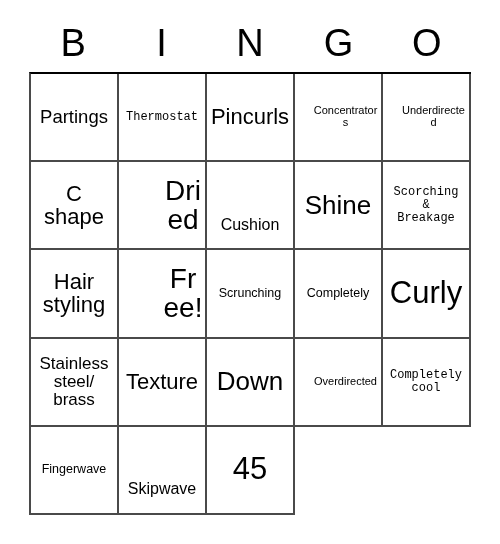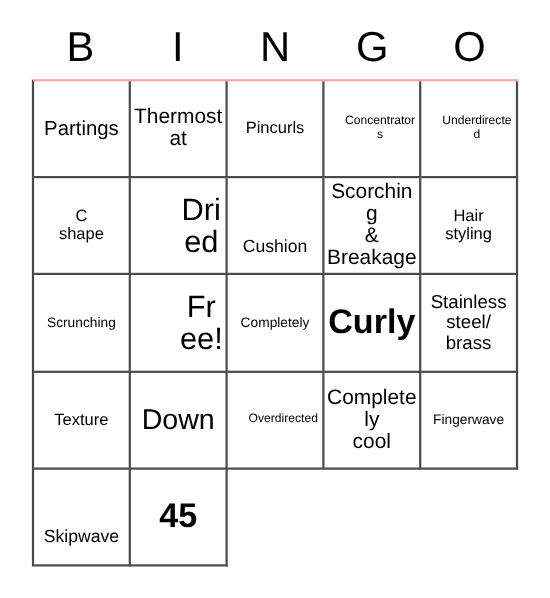--- a/index.html
+++ b/index.html
@@ -39,21 +39,21 @@
     letter-spacing: 0px;
     color: #000000;
   }
   .grid {
     position: absolute;
     left: 29px;
     top: 72px;
     width: 442px;
     height: 443px;
     box-sizing: border-box;
-    border-top: 2px solid #fca5a5;
+    border-top: 2px solid #000000;
     border-left: 2px solid #4a4a4a;
     display: grid;
     grid-template-columns: repeat(5, 1fr);
     grid-template-rows: repeat(5, 1fr);
     background: #ffffff;
   }
   .cell {
     box-sizing: border-box;
     border-right: 2px solid #4a4a4a;
     border-bottom: 2px solid #4a4a4a;
@@ -69,28 +69,28 @@
     width: 100%;
     text-align: center;
     line-height: 1.06;
     white-space: pre-line;
     word-break: break-word;
     color: #000000;
   }
   
   .fs-xs  { font-size: 11px; margin-left: 15px; }
   .fs-s   { font-size: 12.5px; }
-  .fs-sm  { font-size: 19px; }
+  .fs-sm  { font-size: 12px; font-family: Liberation Mono, monospace; }
   .fs-m   { font-size: 16px; margin-top: 40px; }
   .fs-ml  { font-size: 17px; }
   .fs-l   { font-size: 18.5px; }
-  .fs-xl  { font-size: 15px; }
+  .fs-xl  { font-size: 22px; }
   .fs-xxl { font-size: 26px; }
   .fs-h   { font-size: 28px; margin-left: 42px; }
-  .fs-hh  { font-size: 31px; font-weight: bold; }
+  .fs-hh  { font-size: 31px; }
 </style>
 </head>
 <body>
 
 <div class="card">
 
   <div class="header-row">
     <div class="header-cell">B</div>
     <div class="header-cell">I</div>
     <div class="header-cell">N</div>
@@ -118,33 +118,36 @@
         <span class="cell-text fs-xl">C
 shape</span>
       </div>
       <div class="cell">
         <span class="cell-text fs-h">Dried</span>
       </div>
       <div class="cell">
         <span class="cell-text fs-m">Cushion</span>
       </div>
       <div class="cell">
+        <span class="cell-text fs-xxl">Shine</span>
+      </div>
+      <div class="cell">
         <span class="cell-text fs-sm">Scorching
 &amp;
 Breakage</span>
       </div>
       <div class="cell">
         <span class="cell-text fs-xl">Hair
 styling</span>
       </div>
       <div class="cell">
-        <span class="cell-text fs-s">Scrunching</span>
+        <span class="cell-text fs-h">Free!</span>
       </div>
       <div class="cell">
-        <span class="cell-text fs-h">Free!</span>
+        <span class="cell-text fs-s">Scrunching</span>
       </div>
       <div class="cell">
         <span class="cell-text fs-s">Completely</span>
       </div>
       <div class="cell">
         <span class="cell-text fs-hh">Curly</span>
       </div>
       <div class="cell">
         <span class="cell-text fs-ml">Stainless
 steel/

